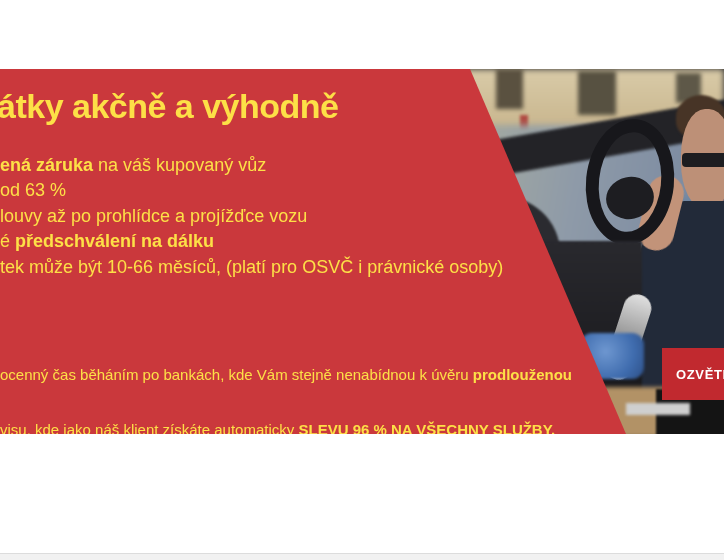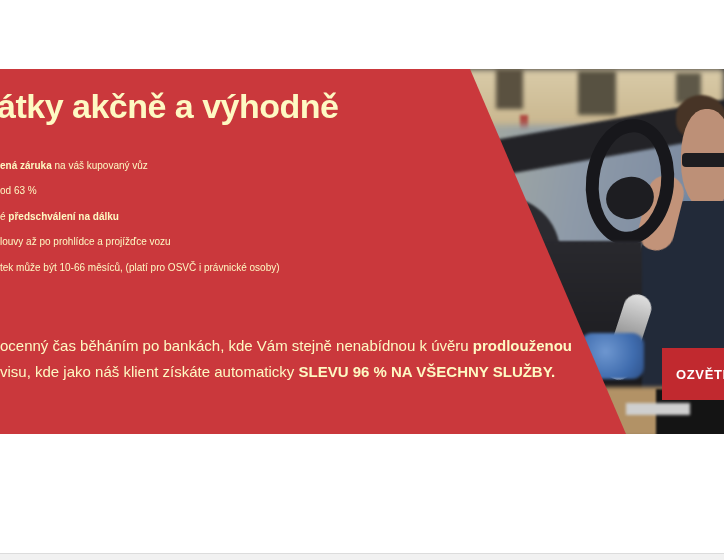--- a/index.html
+++ b/index.html
@@ -33,30 +33,30 @@
   .dashlow{left:0;top:172px;width:212px;height:193px;background:linear-gradient(180deg,#29292e 0%,#151518 100%);filter:blur(1px);}
   .shifter{left:184px;top:224px;width:28px;height:88px;background:linear-gradient(180deg,#e0e0e0 0%,#8f8f8f 55%,#c9c9c9 100%);border-radius:14px;transform:rotate(18deg);filter:blur(.6px);}
   .fabric{left:150px;top:264px;width:64px;height:46px;background:radial-gradient(circle at 40% 40%,#6e97d0 0%,#3f6cae 60%,#2d4f86 100%);border-radius:12px;filter:blur(1.5px);}
   .floorstrip{left:146px;top:318px;width:128px;height:50px;background:#b29266;filter:blur(2px);}
   .darkcorner{left:226px;top:320px;width:72px;height:48px;background:#141414;filter:blur(1px);}
   .sill{left:196px;top:334px;width:64px;height:12px;background:#cfcfcf;filter:blur(1.5px);}
   
   .banner{
     position:absolute;left:0;top:69px;width:640px;height:365px;
     clip-path:polygon(0 0,470px 0,626px 100%,0 100%);
-    color:#fef9c3;
+    color:#fde047;
   }
   .banner-title{
     position:absolute;left:-3px;top:18px;margin:0;
     font-size:34px;font-weight:bold;letter-spacing:-.5px;white-space:nowrap;
   }
-  .bullets{position:absolute;left:0;top:84px;font-size:10px;}
+  .bullets{position:absolute;left:0;top:84px;font-size:18px;}
   .bullets .rich-line{height:25.4px;line-height:25.4px;white-space:nowrap;}
   .paragraph{position:absolute;left:0;top:264px;font-size:15px;}
-  .paragraph .rich-line{height:26px;line-height:26px;white-space:nowrap;}
+  .paragraph .rich-line{height:26px;line-height:26px;white-space:nowrap;margin-top:29px;}
   .rich-line span.b{font-weight:bold;}
   
   .cta{
     position:absolute;left:662px;top:348px;width:110px;height:52px;
     border:none;color:#fff;font-family:inherit;font-size:13px;font-weight:bold;
     letter-spacing:.05em;text-align:left;padding:0 0 0 14px;cursor:pointer;white-space:nowrap;
   }
   
   .footer-strip{position:absolute;left:0;bottom:0;width:724px;height:6px;background:#f1f1f1;border-top:1px solid #dcdcdc;}
 </style>
@@ -90,22 +90,22 @@
     <div class="shape floorstrip"></div>
     <div class="shape darkcorner"></div>
     <div class="shape sill"></div>
   </div>
 
   <div class="banner" style="background: rgb(202, 56, 60);">
     <h1 class="banner-title">átky akčně a výhodně</h1>
     <div class="bullets">
         <div class="rich-line"><span class="b">ená záruka</span><span> na váš kupovaný vůz</span></div>
         <div class="rich-line"><span>od 63 %</span></div>
+        <div class="rich-line"><span>louvy až po prohlídce a projížďce vozu</span></div>
         <div class="rich-line"><span>é </span><span class="b">předschválení na dálku</span></div>
-        <div class="rich-line"><span>louvy až po prohlídce a projížďce vozu</span></div>
         <div class="rich-line"><span>tek může být 10-66 měsíců, (platí pro OSVČ i právnické osoby)</span></div>
       </div>
     <div class="paragraph">
         <div class="rich-line"><span>ocenný čas běháním po bankách, kde Vám stejně nenabídnou k úvěru </span><span class="b">prodlouženou</span></div>
         <div class="rich-line"><span>visu, kde jako náš klient získáte automaticky </span><span class="b">SLEVU 96 % NA VŠECHNY SLUŽBY.</span></div>
       </div>
   </div>
 
   <button class="cta" style="background: rgb(193, 41, 47);">OZVĚTE</button>
 

